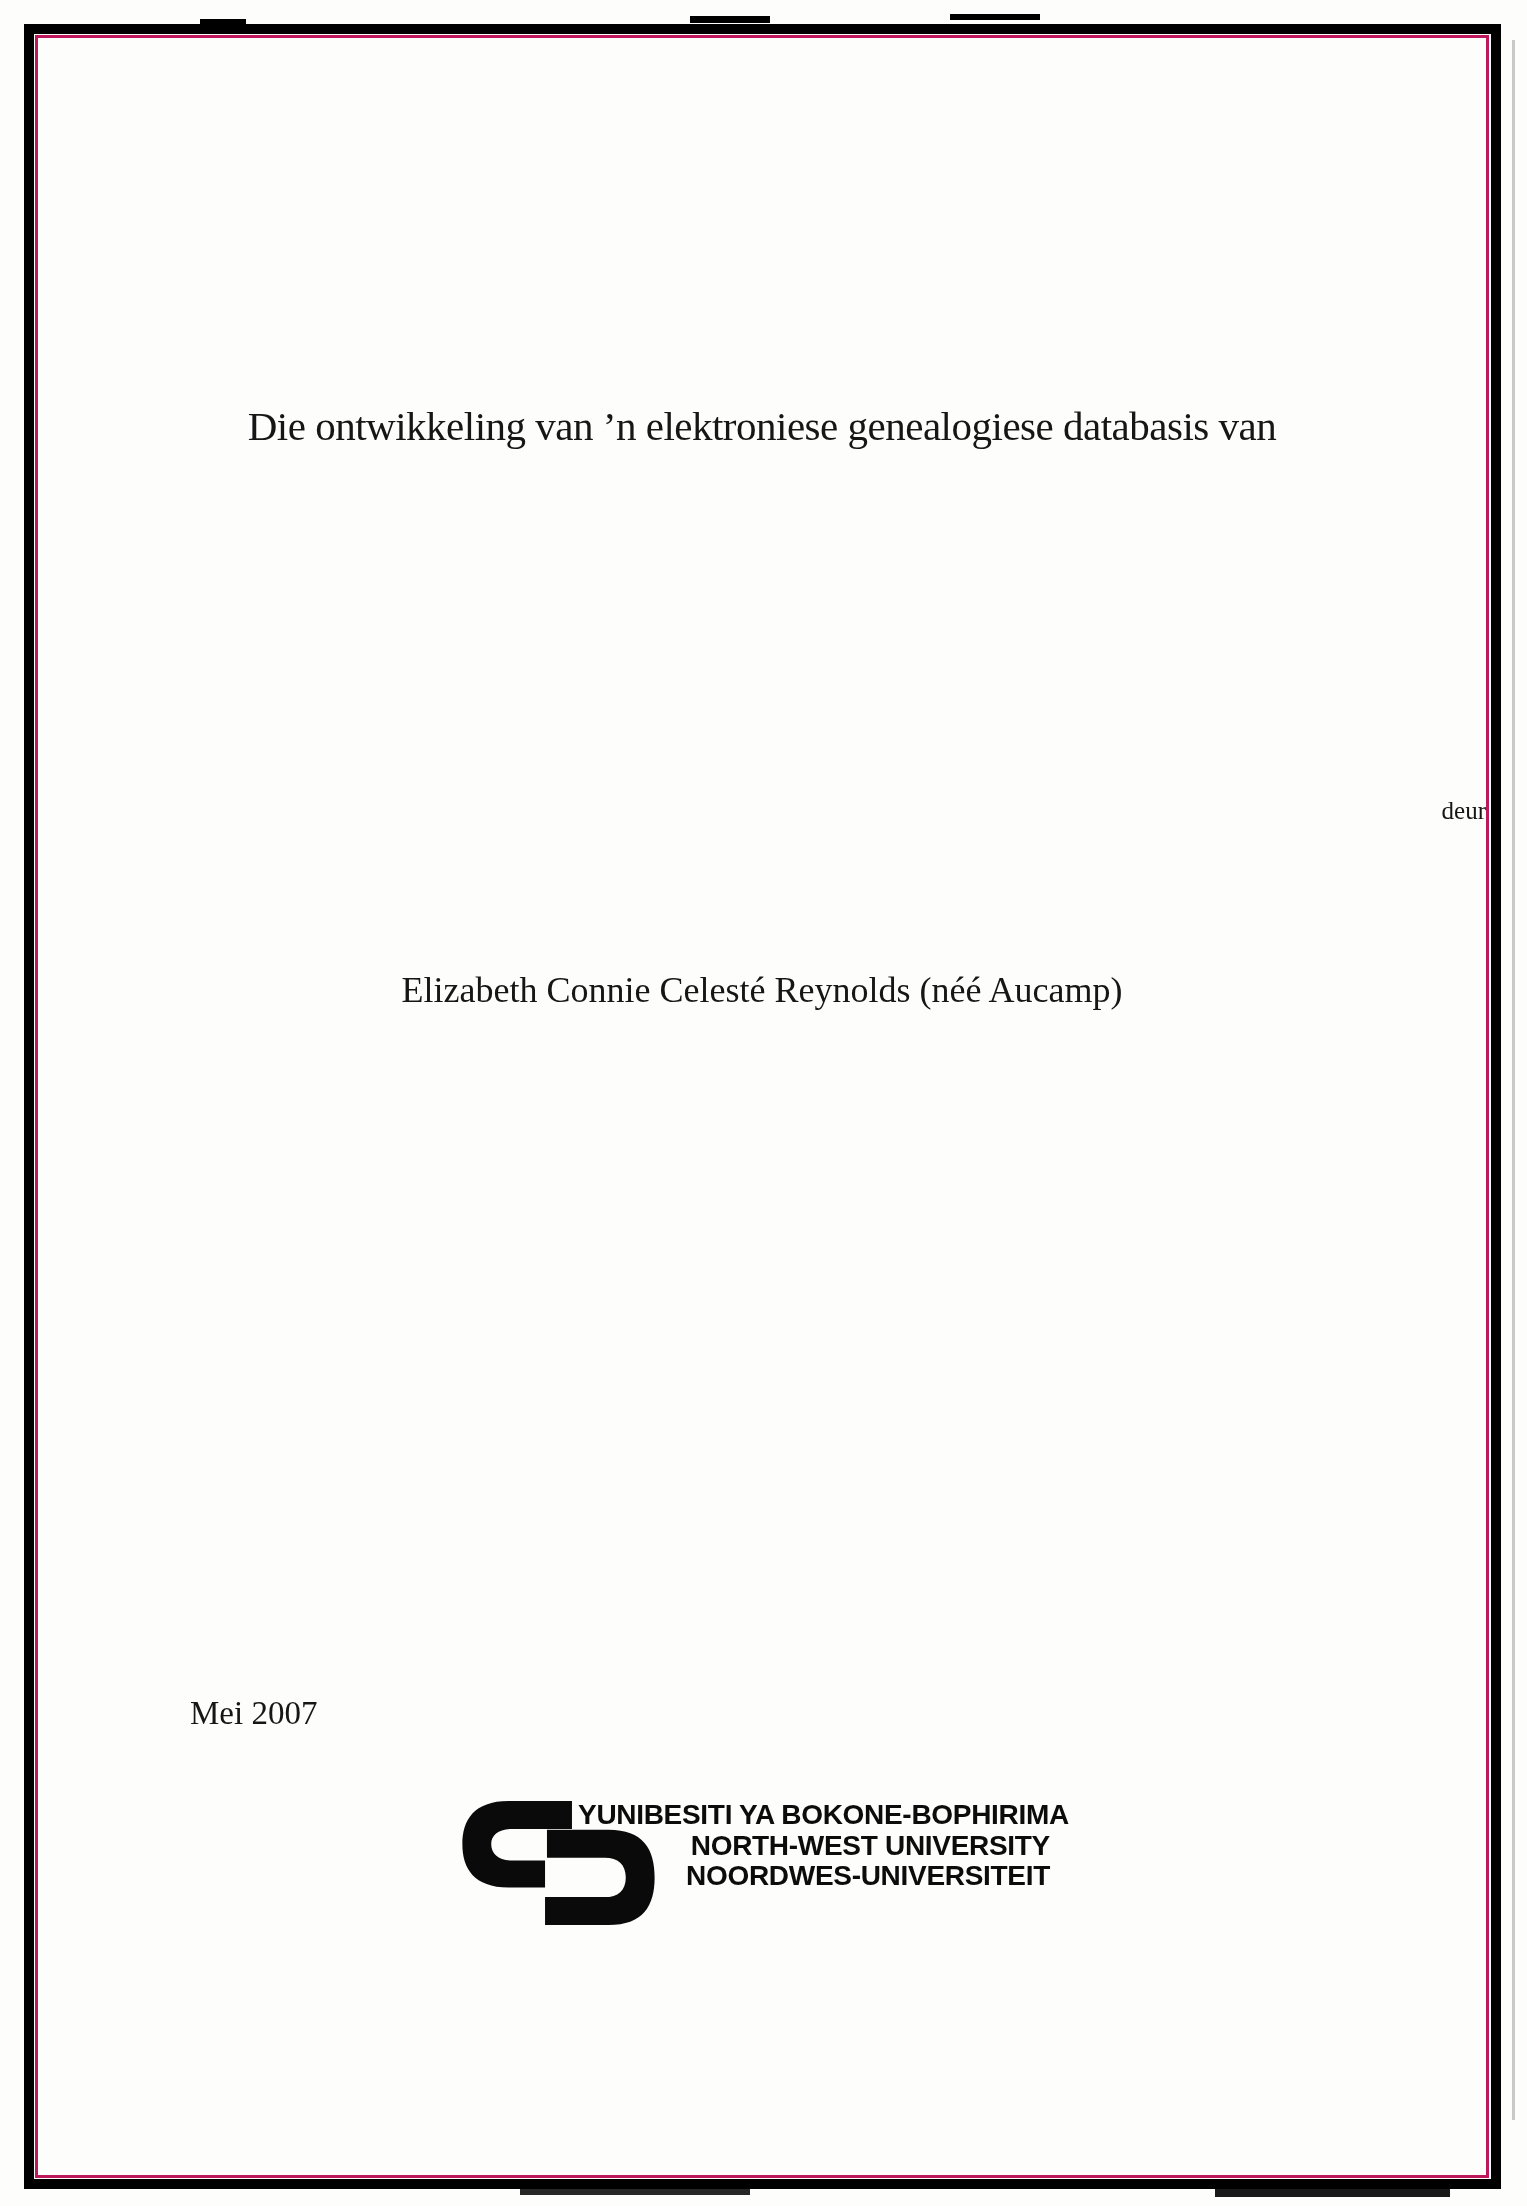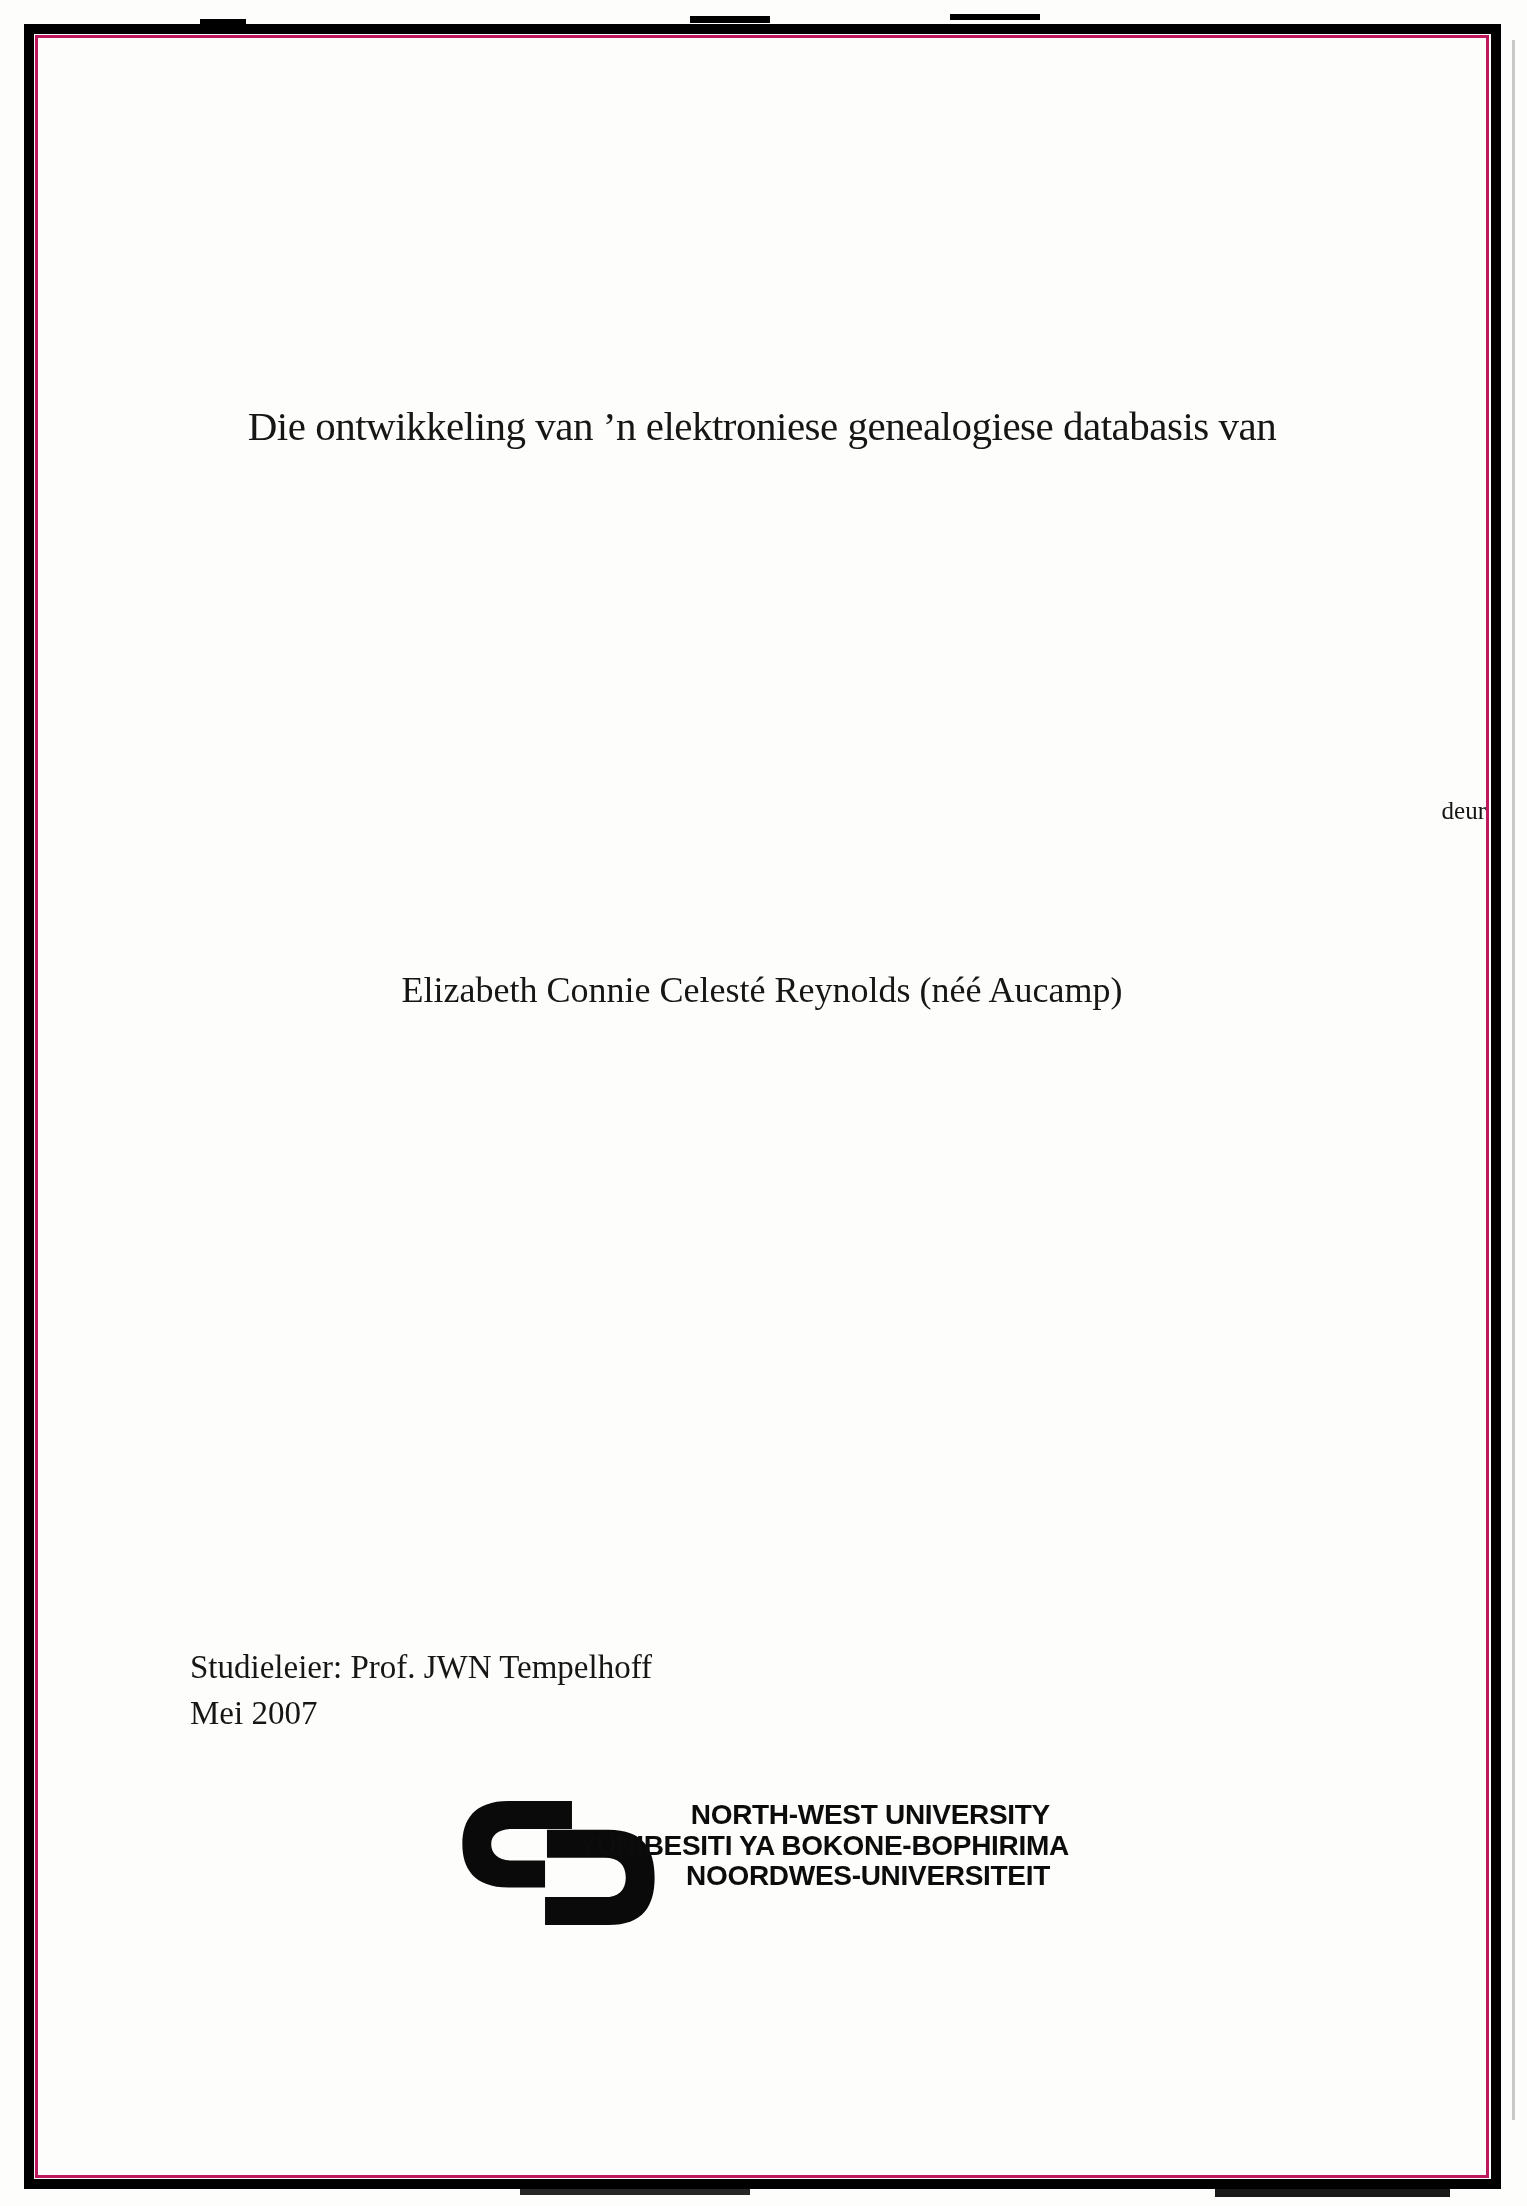--- a/index.html
+++ b/index.html
@@ -100,34 +100,33 @@
 
       <div class="title">
         <div>Die ontwikkeling van ’n elektroniese genealogiese databasis van</div>
       </div>
 
       <div class="byline">deur</div>
 
       <div class="author">Elizabeth Connie Celesté Reynolds (néé Aucamp)</div>
 
 
-      <div class="supervisor">Studieleier: Prof. JWN Tempelhoff</div>
 
       <div class="dateline">Mei 2007</div>
 
       <div class="logo-mark">
         <svg viewBox="0 0 200 129" xmlns="http://www.w3.org/2000/svg" aria-hidden="true">
           <g fill="#0a0a0a">
             <path d="M114,0 L48,0 C12,0 0,20 0,45 C0,70 12,90 48,90 L86,90 L86,62 L52,62 C38,62 30,55 30,45 C30,35 38,29 52,29 L114,29 Z"></path>
             <path d="M88,30 L152,30 C188,30 200,50 200,79.5 C200,109 188,129 152,129 L86,129 L86,100 L148,100 C162,100 170,93 170,79.5 C170,66 162,59 148,59 L88,59 Z"></path>
           </g>
         </svg>
       </div>
 
       <div class="logo-text">
+        <div>YUNIBESITI YA BOKONE-BOPHIRIMA</div>
         <div>NORTH-WEST UNIVERSITY</div>
-        <div>YUNIBESITI YA BOKONE-BOPHIRIMA</div>
         <div>NOORDWES-UNIVERSITEIT</div>
       </div>
 
     </div>
   </div>
 </div>
 
 </body></html>

